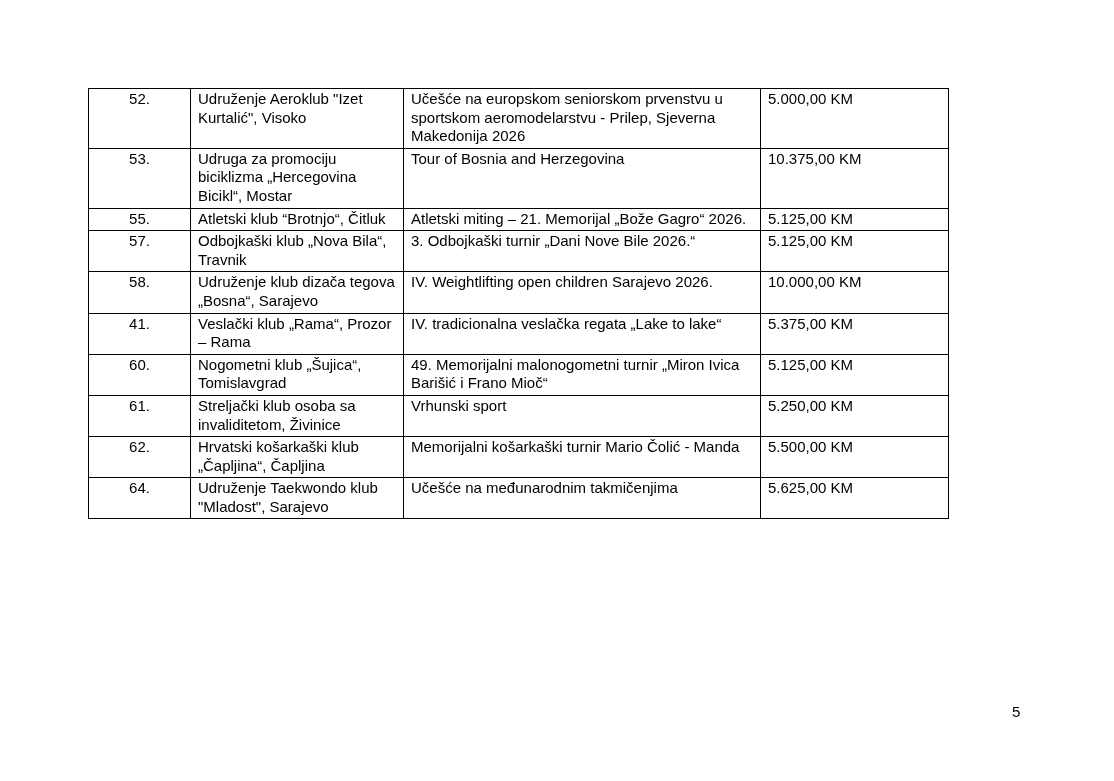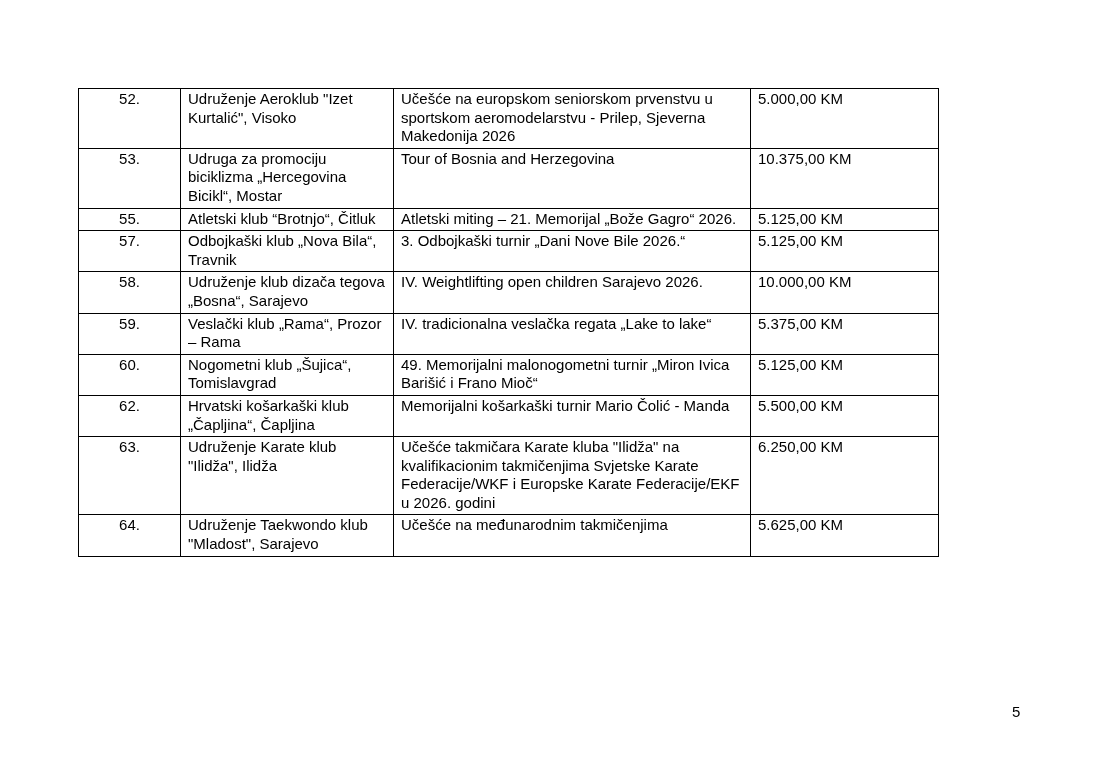--- a/index.html
+++ b/index.html
@@ -11,21 +11,21 @@
     position: relative;
     width: 1114px;
     height: 781px;
     background: #ffffff;
     font-family: "Liberation Sans", sans-serif;
     color: #000000;
     overflow: hidden;
   }
   table.grants {
     position: absolute;
-    left: 78px;
+    left: 88px;
     top: 88px;
     width: 860px;
     border-collapse: collapse;
     table-layout: fixed;
   }
   table.grants td {
     border: 1px solid #000000;
     font-size: 15px;
     line-height: 18.6px;
     vertical-align: top;
@@ -92,47 +92,47 @@
   </tr>
 
   <tr>
     <td class="num-cell">58.</td>
     <td class="org-cell">Udruženje klub dizača tegova „Bosna“, Sarajevo</td>
     <td class="project-cell">IV. Weightlifting open children Sarajevo 2026.</td>
     <td class="amount-cell">10.000,00 KM</td>
   </tr>
 
   <tr>
-    <td class="num-cell">59.</td>
+    <td class="num-cell">41.</td>
     <td class="org-cell">Veslački klub „Rama“, Prozor – Rama</td>
     <td class="project-cell">IV. tradicionalna veslačka regata „Lake to lake“</td>
     <td class="amount-cell">5.375,00 KM</td>
   </tr>
 
   <tr>
     <td class="num-cell">60.</td>
     <td class="org-cell">Nogometni klub „Šujica“, Tomislavgrad</td>
     <td class="project-cell">49. Memorijalni malonogometni turnir „Miron Ivica Barišić i Frano Mioč“</td>
     <td class="amount-cell">5.125,00 KM</td>
   </tr>
 
+  <tr>
+    <td class="num-cell">61.</td>
+    <td class="org-cell">Streljački klub osoba sa invaliditetom, Živinice</td>
+    <td class="project-cell">Vrhunski sport</td>
+    <td class="amount-cell">5.250,00 KM</td>
+  </tr>
 
   <tr>
     <td class="num-cell">62.</td>
     <td class="org-cell">Hrvatski košarkaški klub „Čapljina“, Čapljina</td>
     <td class="project-cell">Memorijalni košarkaški turnir Mario Čolić - Manda</td>
     <td class="amount-cell">5.500,00 KM</td>
   </tr>
 
-  <tr>
-    <td class="num-cell">63.</td>
-    <td class="org-cell">Udruženje Karate klub "Ilidža", Ilidža</td>
-    <td class="project-cell">Učešće takmičara Karate kluba "Ilidža" na kvalifikacionim takmičenjima Svjetske Karate Federacije/WKF i Europske Karate Federacije/EKF u 2026. godini</td>
-    <td class="amount-cell">6.250,00 KM</td>
-  </tr>
 
   <tr>
     <td class="num-cell">64.</td>
     <td class="org-cell">Udruženje Taekwondo klub "Mladost", Sarajevo</td>
     <td class="project-cell">Učešće na međunarodnim takmičenjima</td>
     <td class="amount-cell">5.625,00 KM</td>
   </tr>
 </tbody>
   </table>
 

